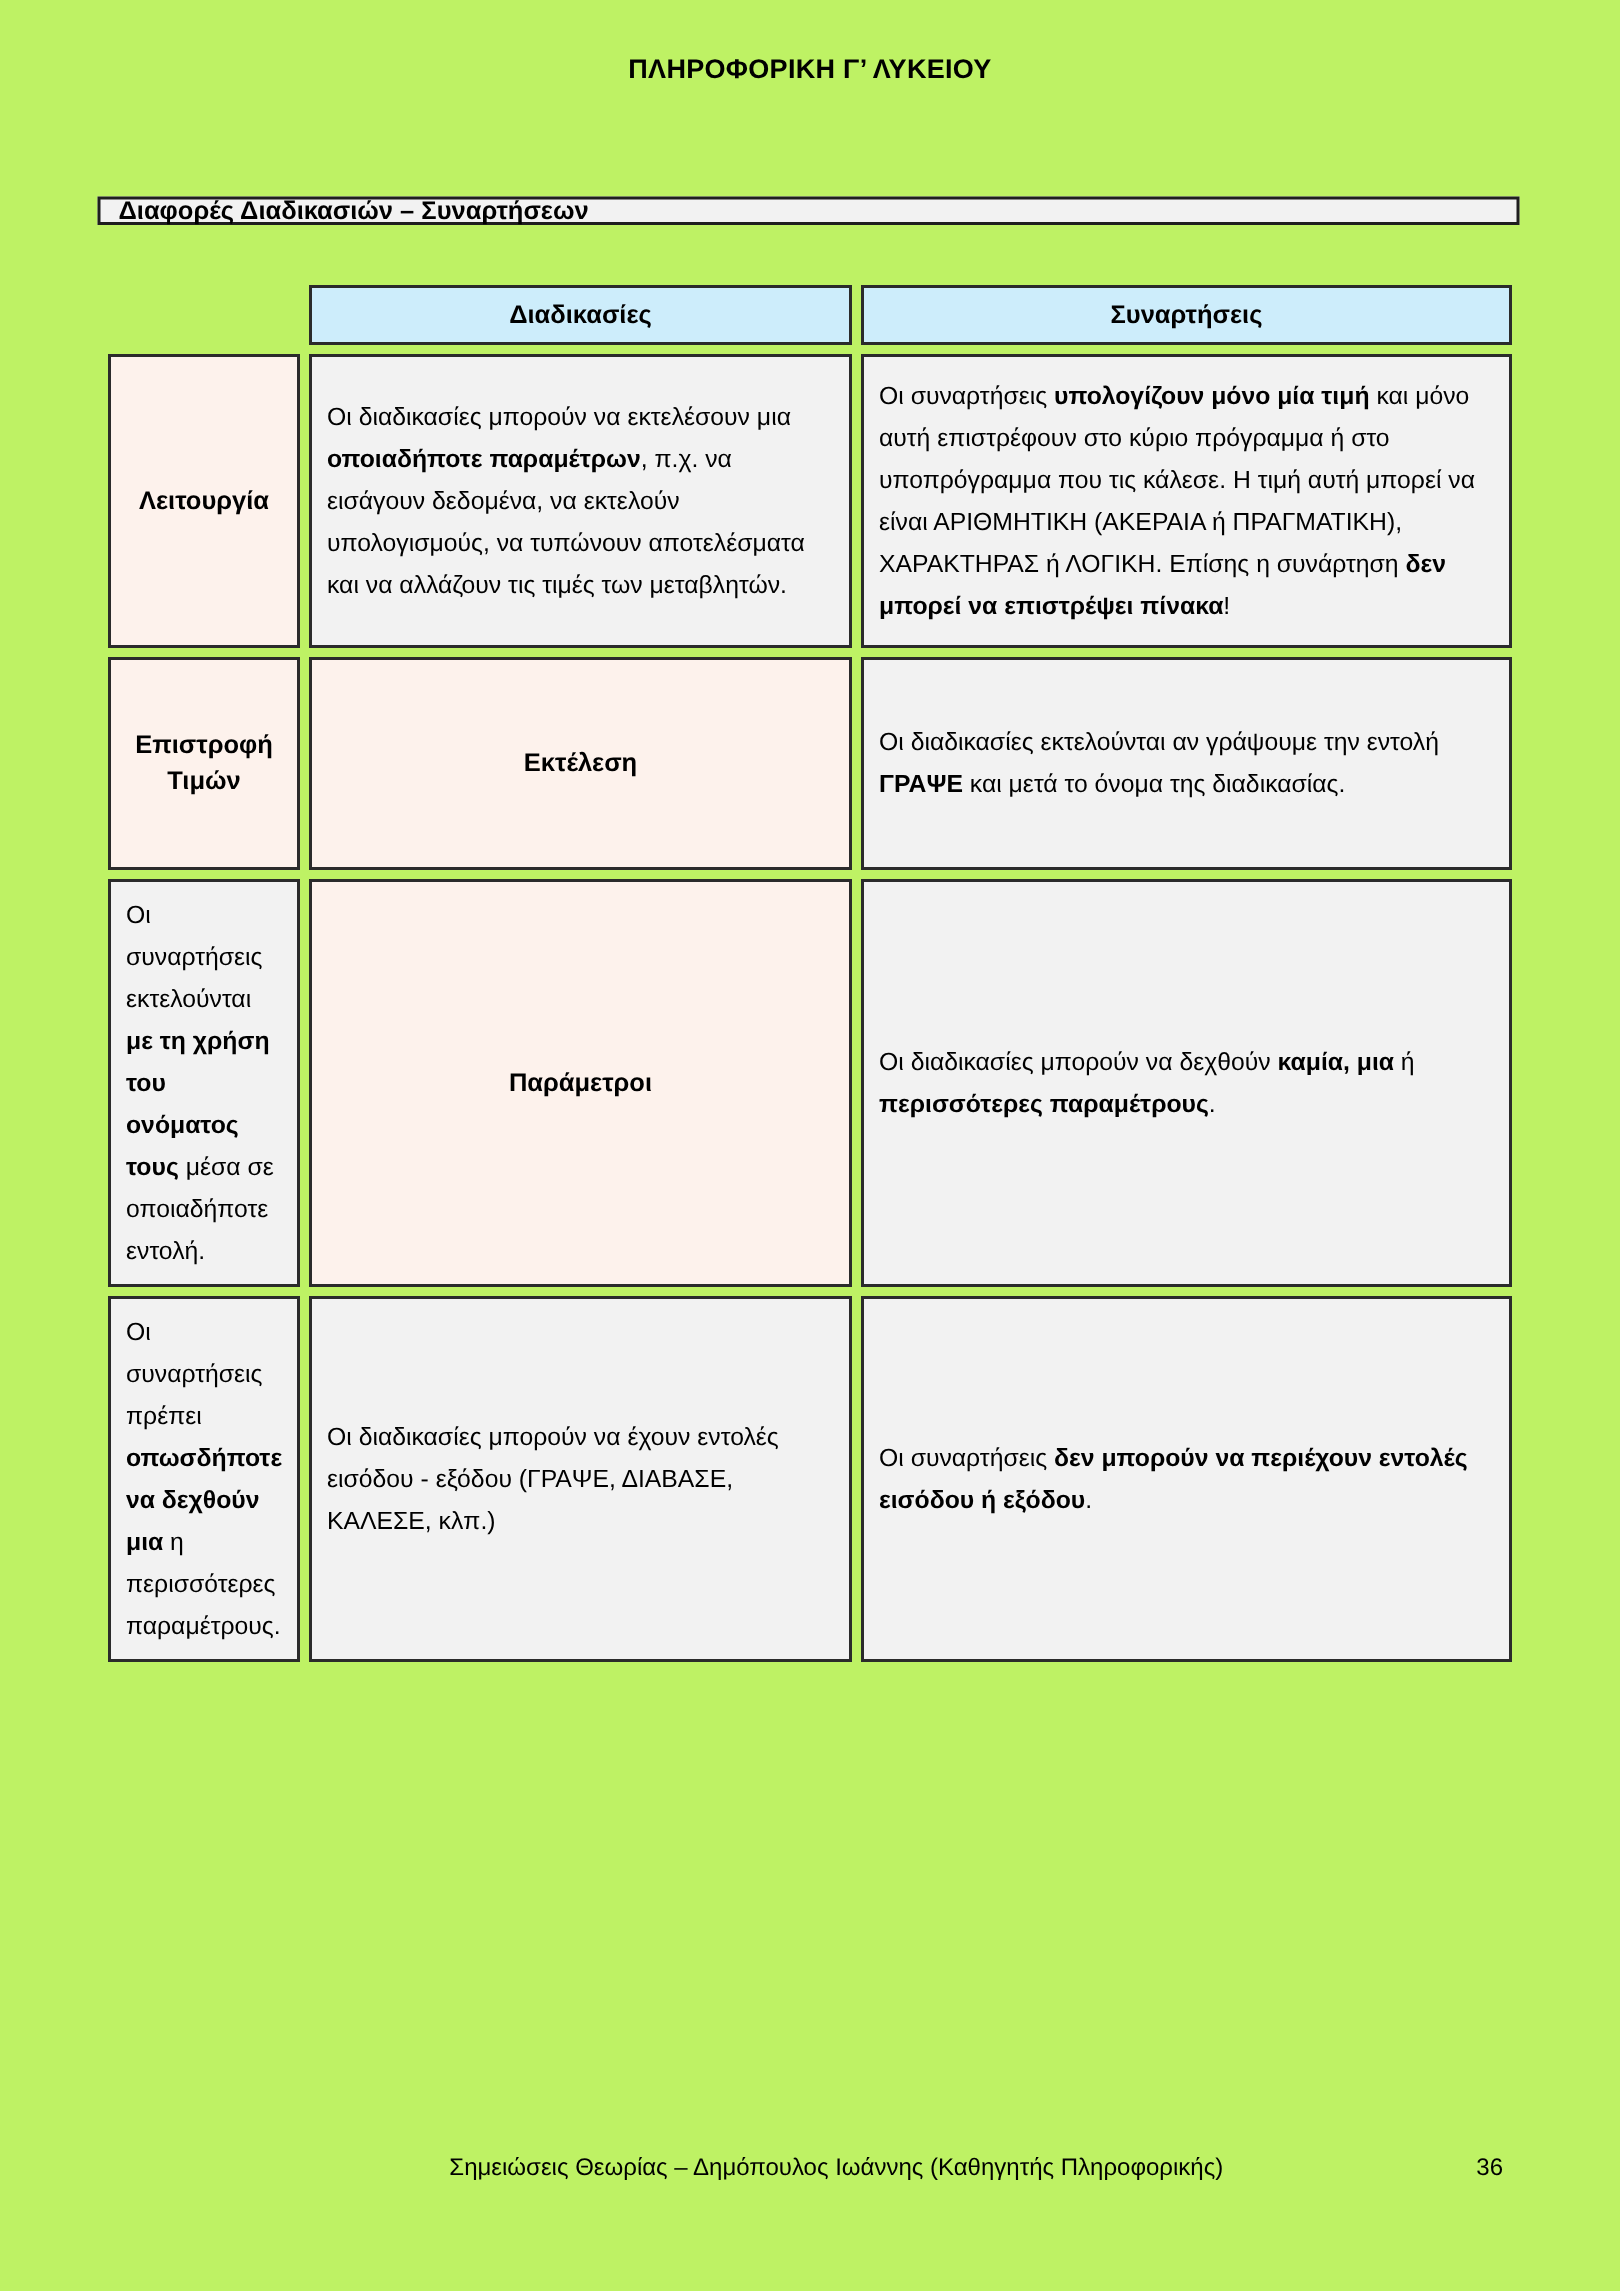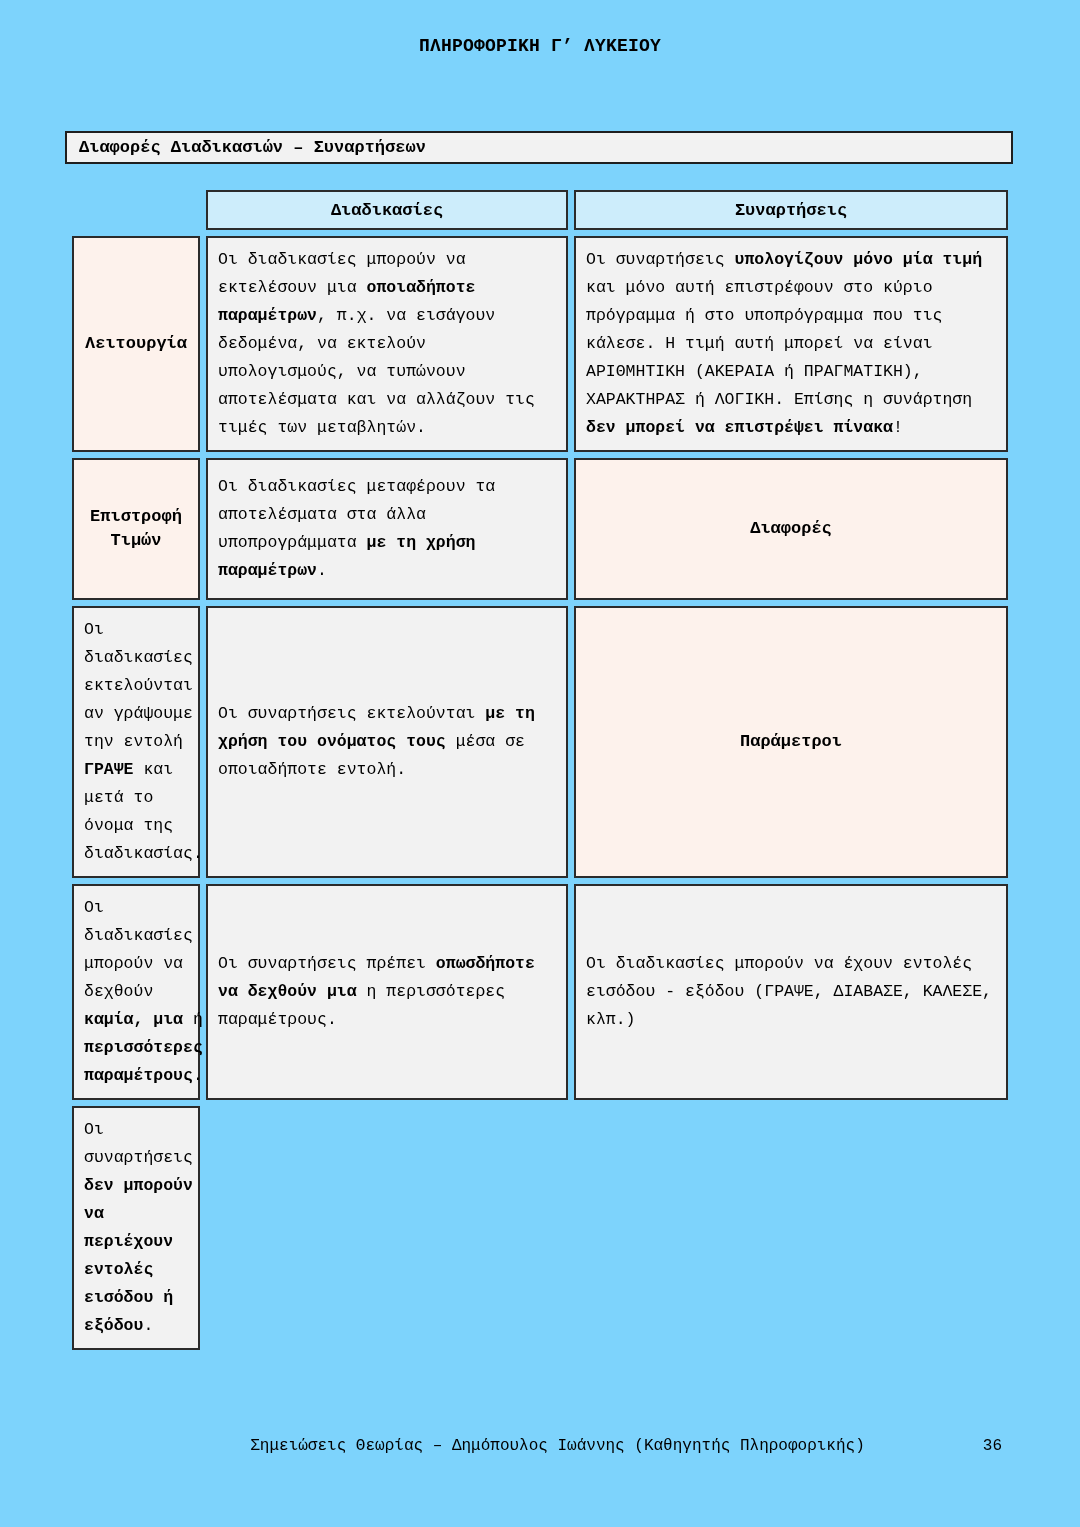--- a/index.html
+++ b/index.html
@@ -12,40 +12,39 @@
   *{margin:0;padding:0;box-sizing:border-box;}
   html,body{background:#ffffff;}
   body{
     font-family:"Liberation Sans", sans-serif;
     color:#000;
   }
   .page{
     position:relative;
     width:1080px;
     height:1527px;
-    background:#7dd3fc;
+    background:#bef264;
     overflow:hidden;
-    font-family:Liberation Mono, monospace;
   }
   .doc-header{
     position:absolute;
     top:36px;
     left:0;
     width:100%;
     text-align:center;
     font-size:18px;
     font-weight:bold;
     letter-spacing:0.2px;
   }
   .section-title-box{
     position:absolute;
     top:131px;
     left:65px;
     width:948px;
-    height:33px;
+    height:19px;
     background:var(--title-box-bg);
     border:2px solid #1f1f1f;
     display:flex;
     align-items:center;
     padding-left:12px;
     font-size:17px;
     font-weight:bold;
   }
   .cmp-table{
     position:absolute;
@@ -131,25 +130,22 @@
 
     <div class="cell label-cell">Λειτουργία</div>
     <div class="cell content-cell">
         <div><span>Οι διαδικασίες μπορούν να εκτελέσουν μια </span><span class="b">οποιαδήποτε παραμέτρων</span><span>, π.χ. να εισάγουν δεδομένα, να εκτελούν υπολογισμούς, να τυπώνουν αποτελέσματα και να αλλάζουν τις τιμές των μεταβλητών.</span></div>
       </div>
     <div class="cell content-cell">
         <div><span>Οι συναρτήσεις </span><span class="b">υπολογίζουν μόνο μία τιμή</span><span> και μόνο αυτή επιστρέφουν στο κύριο πρόγραμμα ή στο υποπρόγραμμα που τις κάλεσε. Η τιμή αυτή μπορεί να είναι ΑΡΙΘΜΗΤΙΚΗ (ΑΚΕΡΑΙΑ ή ΠΡΑΓΜΑΤΙΚΗ), ΧΑΡΑΚΤΗΡΑΣ ή ΛΟΓΙΚΗ. Επίσης η συνάρτηση </span><span class="b">δεν μπορεί να επιστρέψει πίνακα</span><span>!</span></div>
       </div>
 
     <div class="cell label-cell">Επιστροφή Τιμών</div>
-    <div class="cell content-cell">
-        <div><span>Οι διαδικασίες μεταφέρουν τα αποτελέσματα στα άλλα υποπρογράμματα </span><span class="b">με τη χρήση παραμέτρων</span><span>.</span></div>
-      </div>
 
-    <div class="cell label-cell">Διαφορές</div>
+    <div class="cell label-cell">Εκτέλεση</div>
     <div class="cell content-cell">
         <div><span>Οι διαδικασίες εκτελούνται αν γράψουμε την εντολή </span><span class="b">ΓΡΑΨΕ</span><span> και μετά το όνομα της διαδικασίας.</span></div>
       </div>
     <div class="cell content-cell">
         <div><span>Οι συναρτήσεις εκτελούνται </span><span class="b">με τη χρήση του ονόματος τους</span><span> μέσα σε οποιαδήποτε εντολή.</span></div>
       </div>
 
     <div class="cell label-cell">Παράμετροι</div>
     <div class="cell content-cell">
         <div><span>Οι διαδικασίες μπορούν να δεχθούν </span><span class="b">καμία, μια</span><span> ή </span><span class="b">περισσότερες παραμέτρους</span><span>.</span></div>

